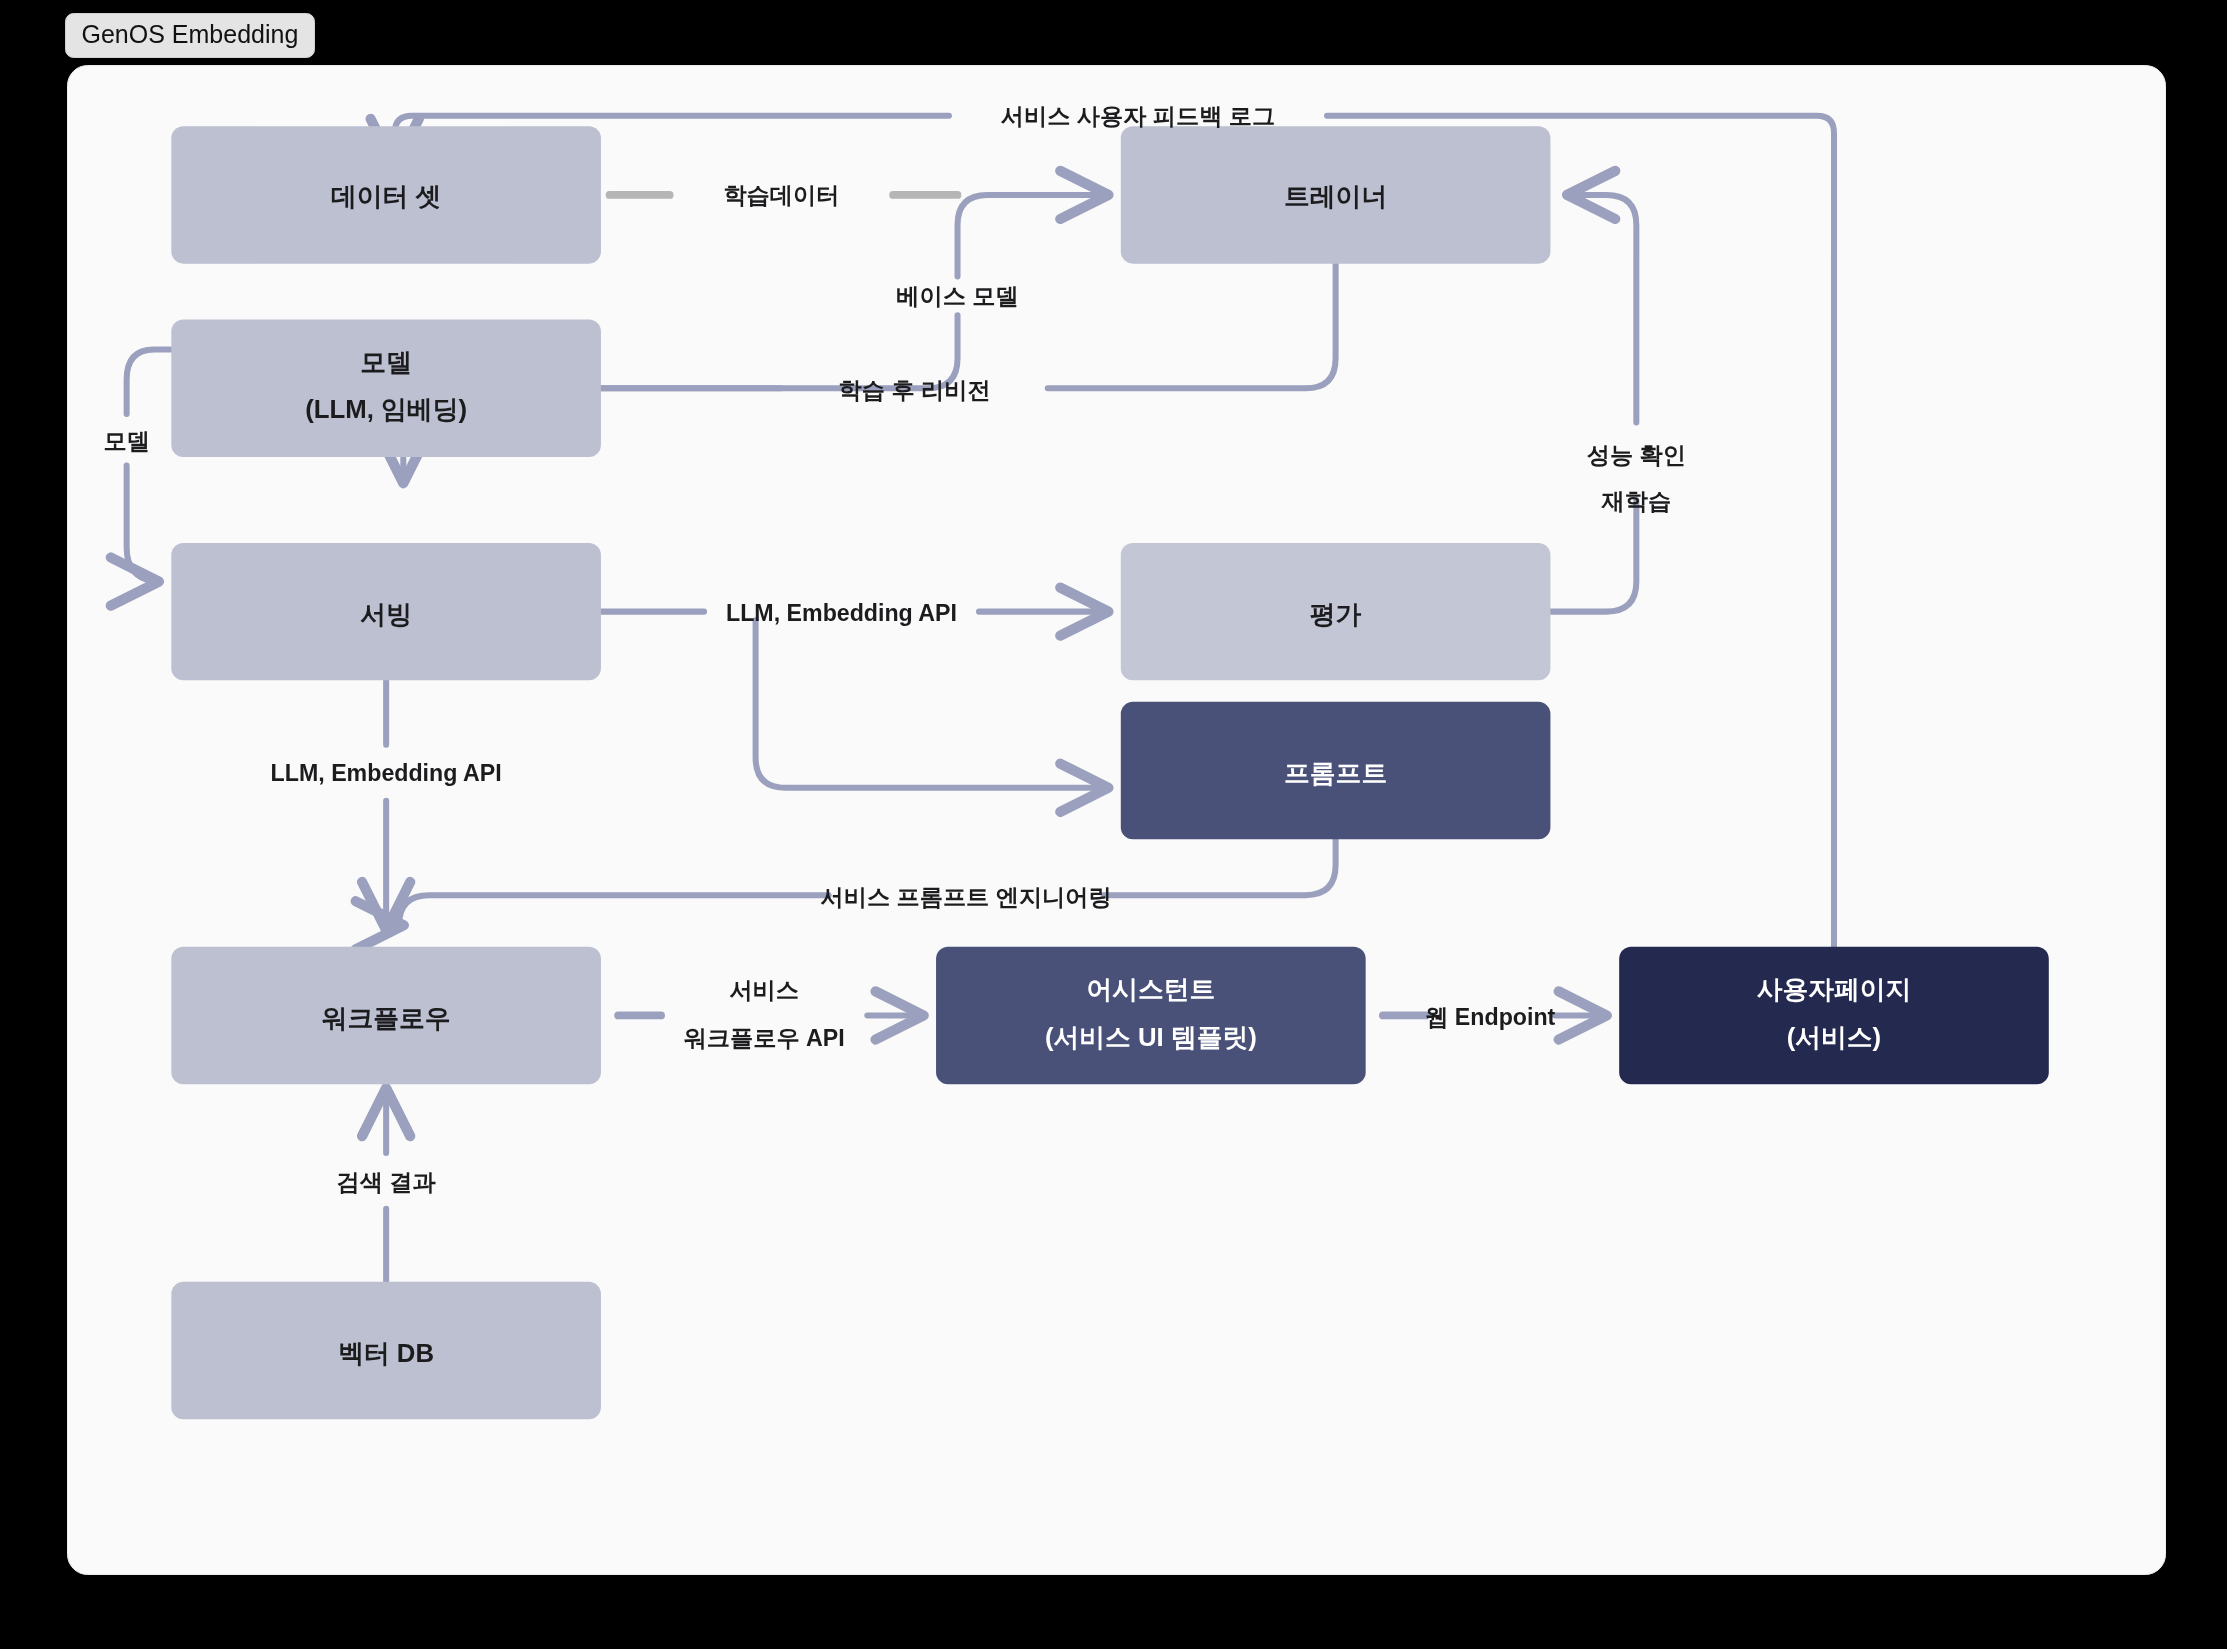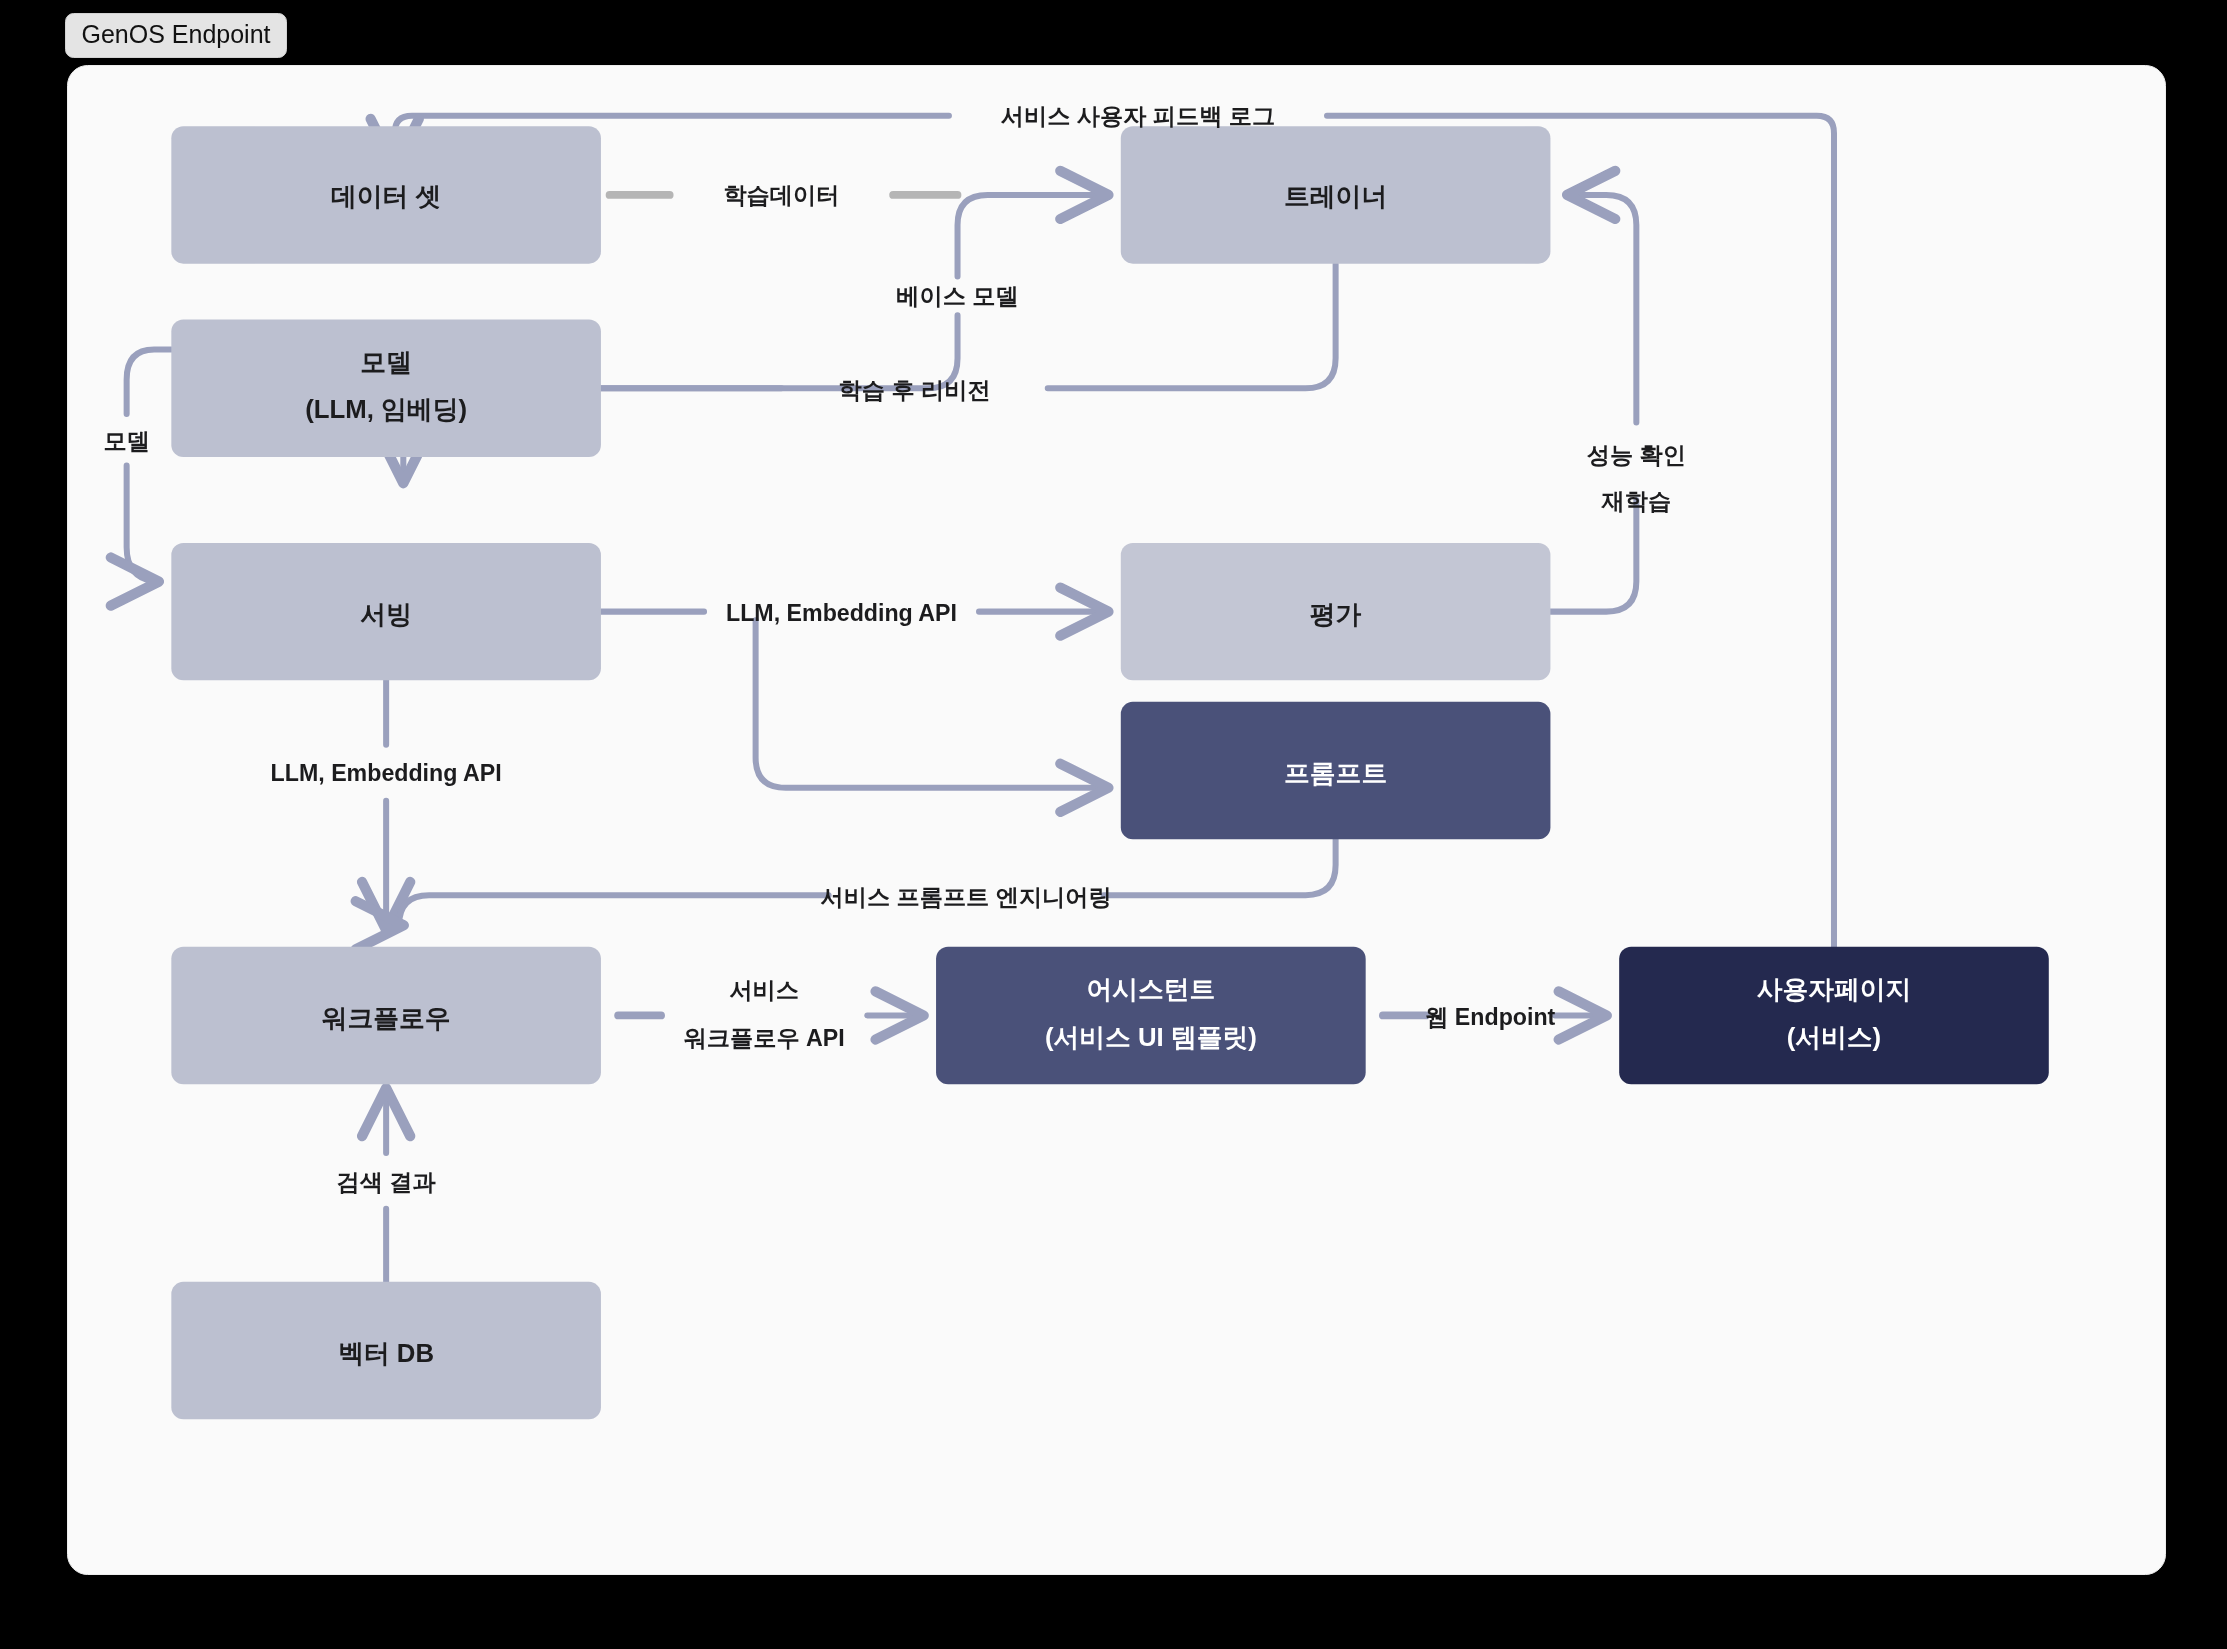--- a/index.html
+++ b/index.html
@@ -32,21 +32,21 @@
     font-size:27px;font-weight:700;fill:#1c1c1e;text-anchor:middle;
     font-family:"Liberation Sans","DejaVu Sans",sans-serif;
   }
 </style>
 </head>
 <body>
 
 <div id="root">
 
   <div id="tab">
-    <span>GenOS Endpoint</span>
+    <span>GenOS Embedding</span>
   </div>
 
   <div id="canvas">
     <svg id="diagram" viewBox="0 0 2440 1755">
       <defs>
         <marker id="ah" markerWidth="10" markerHeight="10" refX="8.2" refY="5" orient="auto" markerUnits="strokeWidth">
           <path d="M1,1 L9,5 L1,9" fill="none" stroke="#9aa0bd" stroke-width="1.7" stroke-linecap="round" stroke-linejoin="round"></path>
         </marker>
       </defs>
 

